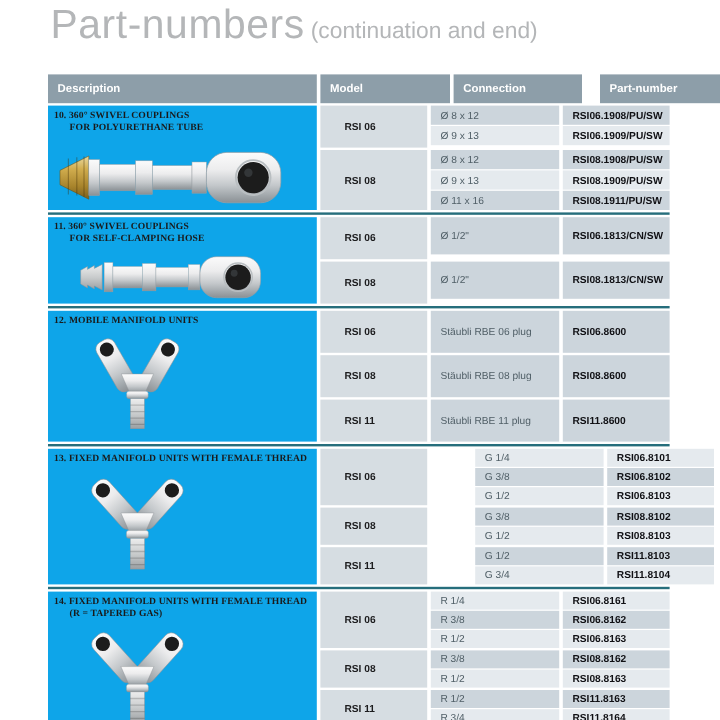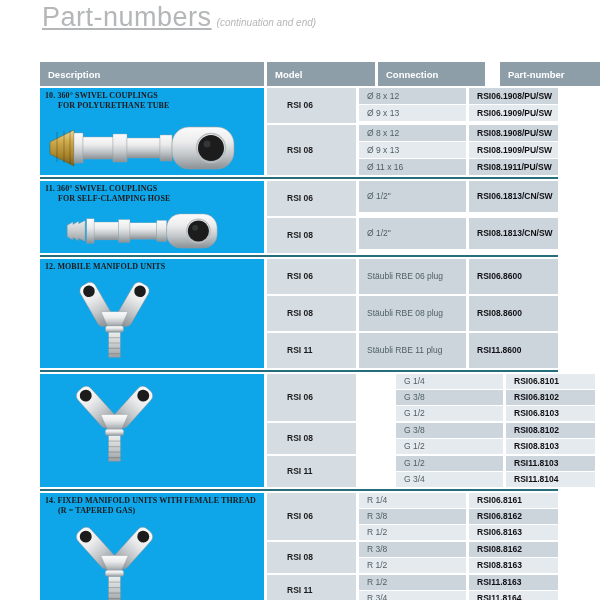--- a/index.html
+++ b/index.html
@@ -1,21 +1,21 @@
 <!DOCTYPE html>
 <html style="--title: #b4b6b8; --header-bg: #8d9ea9; --model-bg: #d6dde2; --row-dark: #ccd5dc; --row-light: #e5eaee; --divider: #266e7c; --text: #1c1c1e; --desc-text: #1a1a1a; --connection-text: #4f5e66; --part-text: #101014;"><head>
 <meta charset="utf-8">
 <style>
   html,body{margin:0;padding:0;background:#ffffff;}
   .canvas{position:relative;width:600px;height:600px;background:#ffffff;overflow:hidden;
           font-family:"Liberation Sans", sans-serif;}
   
   .page-head{position:absolute;left:42px;top:2px;white-space:nowrap;}
-  .page-title{font-size:27px;font-weight:400;color:var(--title,#b4b6b8);letter-spacing:.5px;text-decoration:underline;}
-  .page-subtitle{font-size:10px;font-weight:400;color:var(--title,#b4b6b8);margin-left:5px;font-style:italic;}
+  .page-title{font-size:34px;font-weight:400;color:var(--title,#b4b6b8);letter-spacing:.5px;}
+  .page-subtitle{font-size:19px;font-weight:400;color:var(--title,#b4b6b8);margin-left:5px;}
   
   .tablewrap{position:absolute;left:40px;top:62px;width:518px;}
   .thead{display:flex;gap:3px;height:24px;margin-bottom:2px;}
   .th{background:var(--header-bg,#8d9ea9);color:#ffffff;font-size:9.5px;font-weight:bold;
       display:flex;align-items:center;padding-left:8px;box-sizing:border-box;}
   .col0{width:224px;flex:none;text-align:right;} .col1{width:108px;flex:none;}
   .col2{width:107px;flex:none;} .col3{width:106px;flex:none;margin-left:12px;}
   .section{display:flex;gap:3px;}
   .desc{width:224px;flex:none;background:#0ea5e9;position:relative;box-sizing:border-box;font-family:Liberation Serif, serif;}
   .desc-text{padding:3px 0 0 5px;font-size:8px;font-weight:bold;color:var(--desc-text,#1a1a1a);
@@ -225,20 +225,23 @@
                   <div class="cell conn shade-dark">Stäubli RBE 11 plug</div>
                   <div class="cell part shade-dark">RSI11.8600</div>
                 </div>
               </div>
             </div>
           </div>
         </div>
         <div class="divider"></div>
         <div class="section s3">
           <div class="desc">
+            <div class="desc-text">
+              <div>13. FIXED MANIFOLD UNITS WITH FEMALE THREAD</div>
+            </div>
             <svg class="img" width="125" height="88" viewBox="0 0 120 96">
               <g transform="rotate(-42 40 34)">
                 <rect x="30.5" y="8" width="19" height="52" rx="7" fill="url(#metalG)" stroke="#8e9397" stroke-width="0.5"></rect>
                 <circle cx="40" cy="17" r="6.5" fill="#1c1c1c"></circle>
               </g>
               <g transform="rotate(42 80 34)">
                 <rect x="70.5" y="8" width="19" height="52" rx="7" fill="url(#metalG)" stroke="#8e9397" stroke-width="0.5"></rect>
                 <circle cx="80" cy="17" r="6.5" fill="#1c1c1c"></circle>
               </g>
               <polygon points="45,42 75,42 67,60 53,60" fill="url(#metalG)" stroke="#8e9397" stroke-width="0.4"></polygon>

